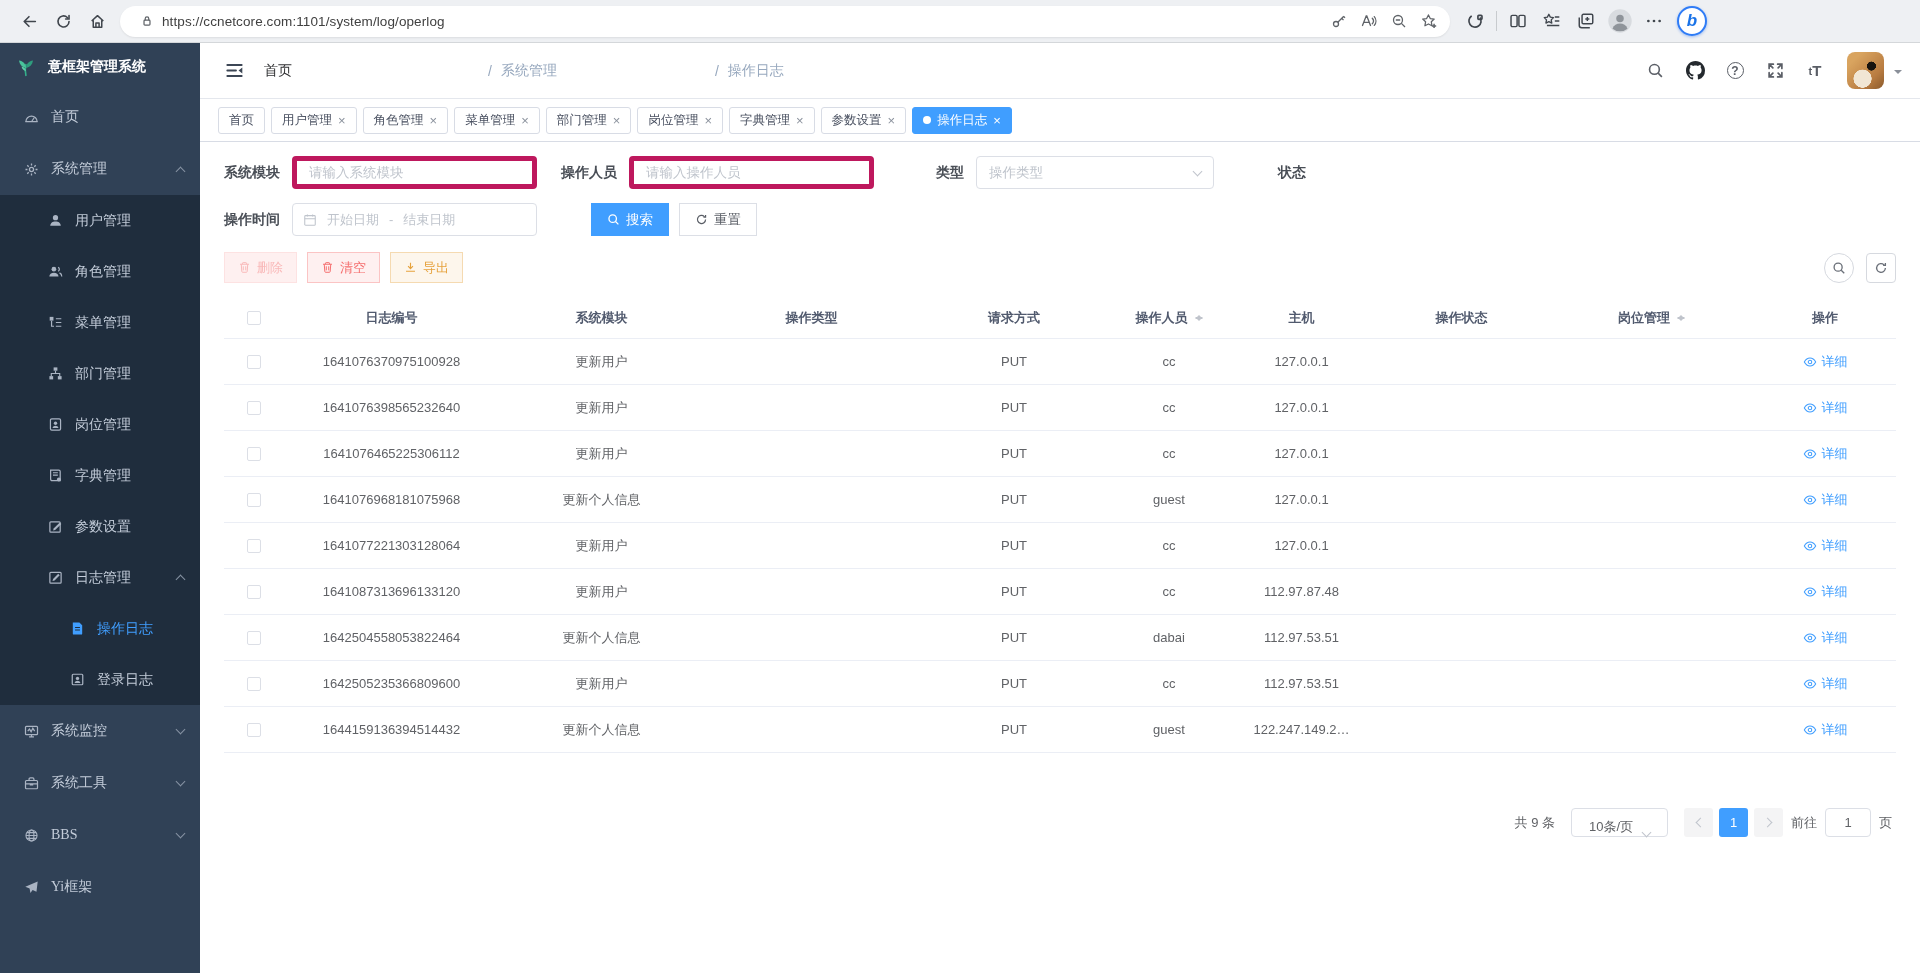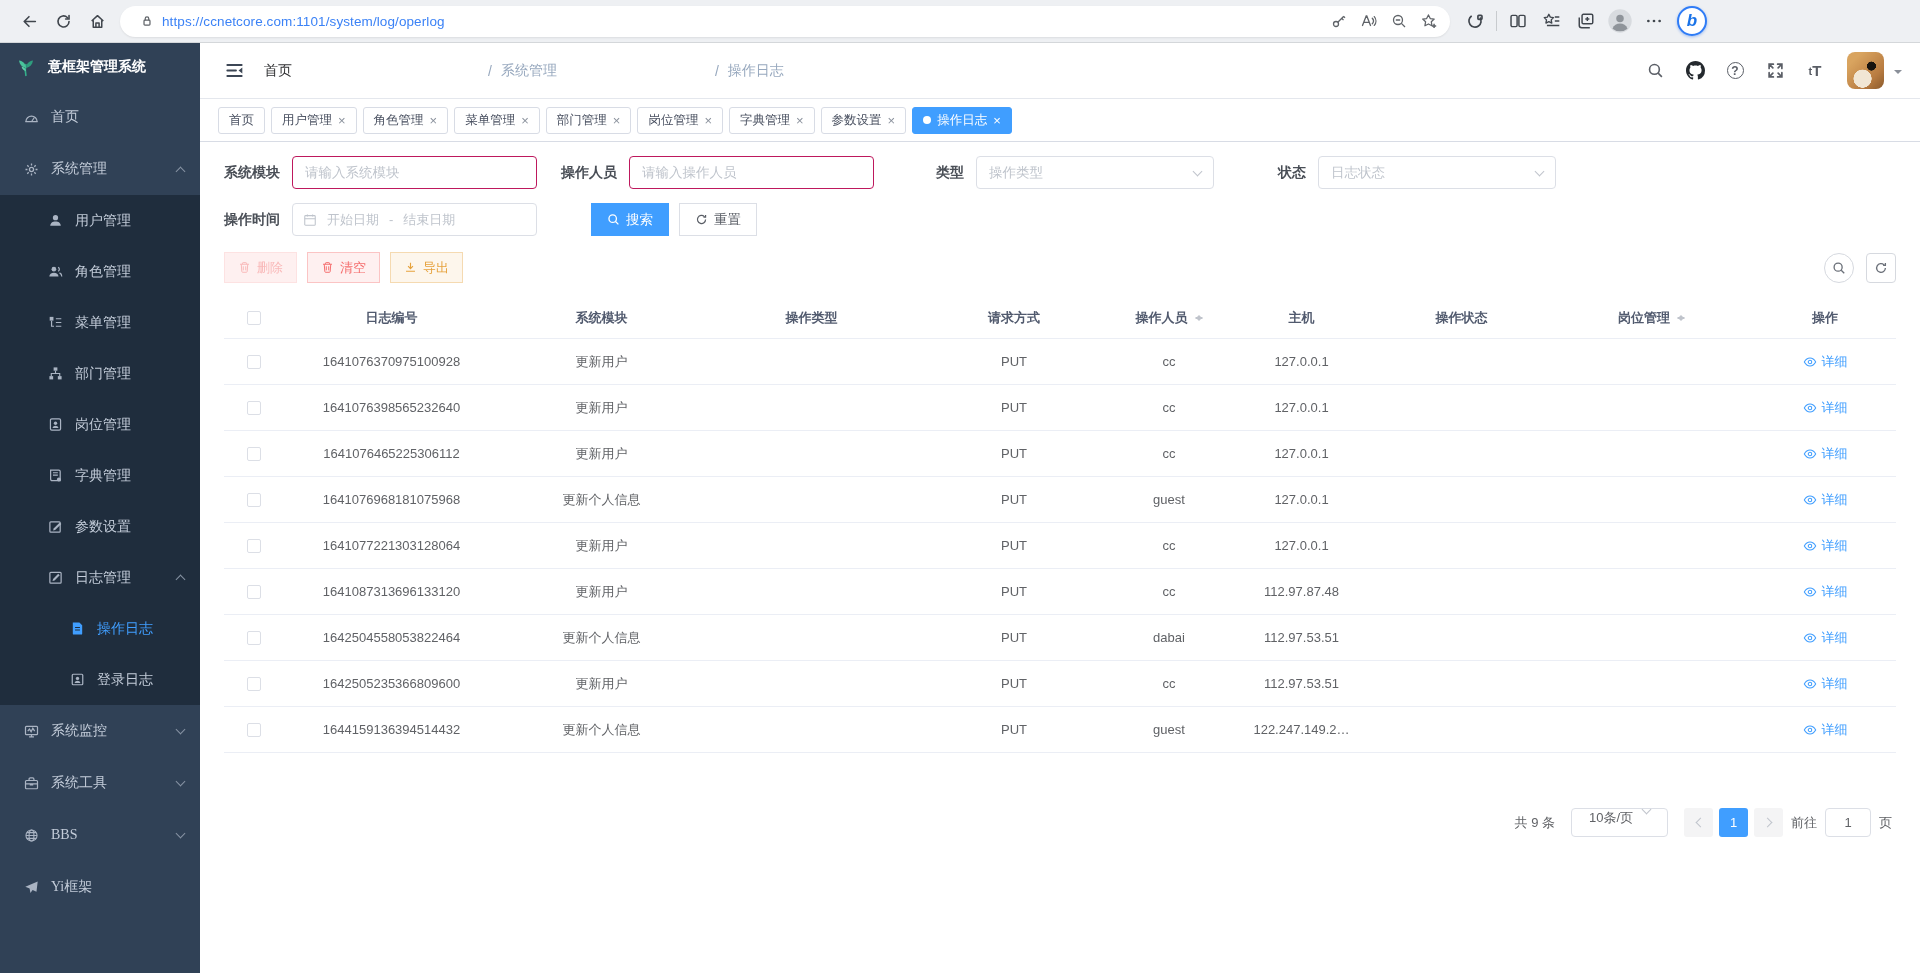--- a/index.html
+++ b/index.html
@@ -7,21 +7,21 @@
     font-family:"Liberation Sans","DejaVu Sans",sans-serif; }
   svg { display:block; }
 
   
   .chrome { height:43px; background:#eef0f3; border-bottom:1px solid #d4d7da;
     display:flex; align-items:center; padding:0 12px; }
   .bic { width:34px; height:32px; border-radius:6px; display:flex; align-items:center;
     justify-content:center; color:#40464d; flex:0 0 auto; cursor:pointer; }
   .addr { height:31px; flex:0 0 1330px; margin:0 8px 0 6px; background:#fff; border-radius:16px;
     box-shadow:0 1px 2px rgba(0,0,0,.08); display:flex; align-items:center; padding:0 6px 0 12px; }
-  .addr .url { flex:1; font-size:13.5px; color:#3b82f6; letter-spacing:.1px; }
+  .addr .url { flex:1; font-size:13.5px; color:#404040; letter-spacing:.1px; }
   .addr .bic { width:30px; }
   .vdiv { width:1px; height:20px; background:#c8cbce; margin:0 4px; }
   .bing { width:30px; height:30px; border-radius:50%; background:#fff; border:2.5px solid #2f7cf6;
     color:#1a73e8; font-weight:bold; font-style:italic; font-size:17px; display:flex;
     align-items:center; justify-content:center; margin-left:6px; box-shadow:0 1px 3px rgba(31,108,240,.4); }
 
   
   .app { display:flex; height:930px; }
   .sidebar { width:200px; background:#304156; color:#c3ccd9; flex:0 0 200px; overflow:hidden;font-family:Liberation Serif, serif; }
   .logo-row { height:48px; display:flex; align-items:center; gap:10px; padding:0 0 0 14px; }
@@ -70,21 +70,21 @@
   .tab .x { font-size:13px; color:#8a919c; line-height:1; }
   .tab.active { background:#409eff; border-color:#409eff; color:#fff; }
   .tab.active .x { color:#fff; }
   .tab-dot { width:8px; height:8px; border-radius:50%; background:#fff; }
 
   
   .filters { padding:14px 24px 0; }
   .frow { display:flex; align-items:center; margin-bottom:14px; }
   .fgroup { display:flex; align-items:center; margin-right:24px; }
   .flabel { font-size:14px; font-weight:bold; color:#4a4f57; margin-right:12px; white-space:nowrap; }
-  .finput { width:245px; height:33px; border:1px solid #be185d; border-radius:4px;
+  .finput { width:245px; height:33px; border:5px solid #be185d; border-radius:4px;
     padding:0 12px; font-size:13.5px; color:#606266; outline:none;
     font-family:"Liberation Sans","DejaVu Sans",sans-serif; }
   .finput::placeholder { color:#bfc4cc; }
   .fselect { width:238px; height:33px; border:1px solid #dcdfe6; border-radius:4px;
     display:flex; align-items:center; padding:0 12px; font-size:13.5px; color:#bfc4cc; cursor:pointer; }
   .fselect .ph { flex:1; }
   .schev { width:7px; height:7px; border-right:1.4px solid #c0c4cc; border-bottom:1.4px solid #c0c4cc;
     transform:rotate(45deg); margin-top:-3px; }
   .fgroup.g-type { margin-left:38px; }
   .fgroup.g-status { margin-left:40px; }
@@ -121,21 +121,21 @@
   .sort i { width:0; height:0; border:4px solid transparent; display:block; }
   .sort .su { border-bottom-color:#c0c4cc; margin-bottom:-2px; }
   .sort .sd { border-top-color:#c0c4cc; margin-top:-2px; }
   .detail { color:#409eff; display:inline-flex; align-items:center; gap:5px; cursor:pointer; font-size:13px; }
 
   
   .pager { display:flex; align-items:center; justify-content:flex-end; margin:55px 28px 0 0;
     font-size:13px; color:#606266; }
   .pg-total { margin-right:16px; }
   .pg-size { width:97px; height:29px; border:1px solid #dcdfe6; border-radius:4px; display:flex;
-    align-items:flex-start; justify-content:center; gap:10px; color:#606266; cursor:pointer; margin-right:16px; }
+    align-items:flex-end; justify-content:center; gap:10px; color:#606266; cursor:pointer; margin-right:16px; }
   .pg-btn { width:29px; height:29px; border:none; border-radius:3px; background:#f4f4f5;
     display:flex; align-items:center; justify-content:center; margin-right:6px; cursor:pointer; }
   .pg-btn.cur { background:#409eff; color:#fff; font-size:13px; }
   .arr { width:7px; height:7px; border-right:1.5px solid #c0c4cc; border-bottom:1.5px solid #c0c4cc; }
   .arr.l { transform:rotate(135deg); margin-left:3px; }
   .arr.r { transform:rotate(-45deg); margin-right:3px; }
   .pg-goto { margin:0 8px 0 2px; }
   .pg-input { width:46px; height:29px; border:1px solid #dcdfe6; border-radius:4px;
     text-align:center; font-size:13px; color:#606266; outline:none; margin-right:8px;
     font-family:"Liberation Sans","DejaVu Sans",sans-serif; }
@@ -477,24 +477,20 @@
         </div>
         <div class="fgroup g-type">
           <span class="flabel">类型</span>
           <div class="fselect">
               <span class="ph">操作类型</span>
               <i class="schev"></i>
             </div>
         </div>
         <div class="fgroup g-status">
           <span class="flabel">状态</span>
-          <div class="fselect">
-              <span class="ph">日志状态</span>
-              <i class="schev"></i>
-            </div>
         </div>
       </div>
       <div class="frow">
         <div class="fgroup">
           <span class="flabel">操作时间</span>
           <div class="daterange">
             <svg width="14" height="14" viewBox="0 0 16 16" fill="none" stroke="#bfc4cc" stroke-width="1.2">
                 <rect x="2" y="3" width="12" height="11" rx="1"></rect>
                 <path d="M5 1.6V4M11 1.6V4M2 6.6h12"></path>
               </svg>

